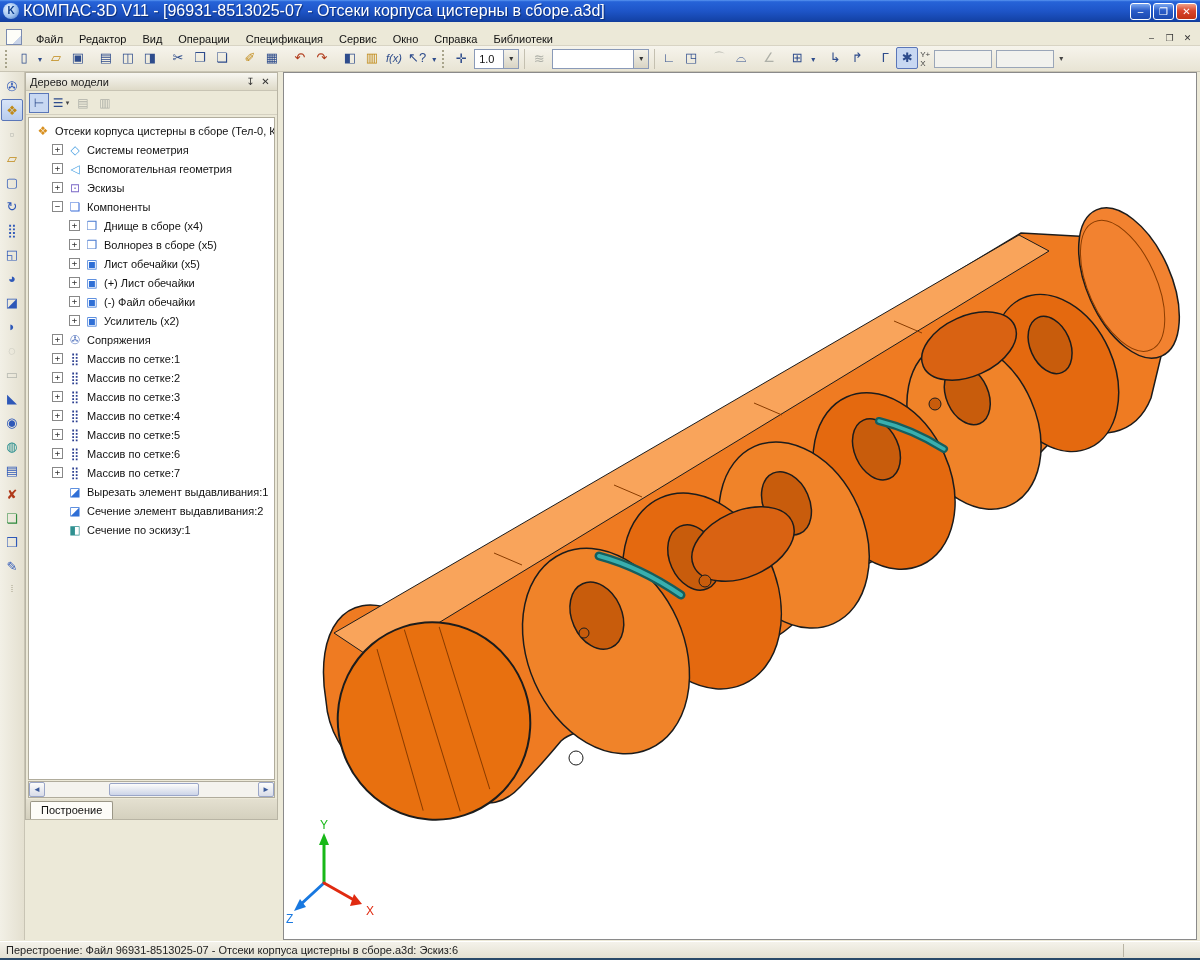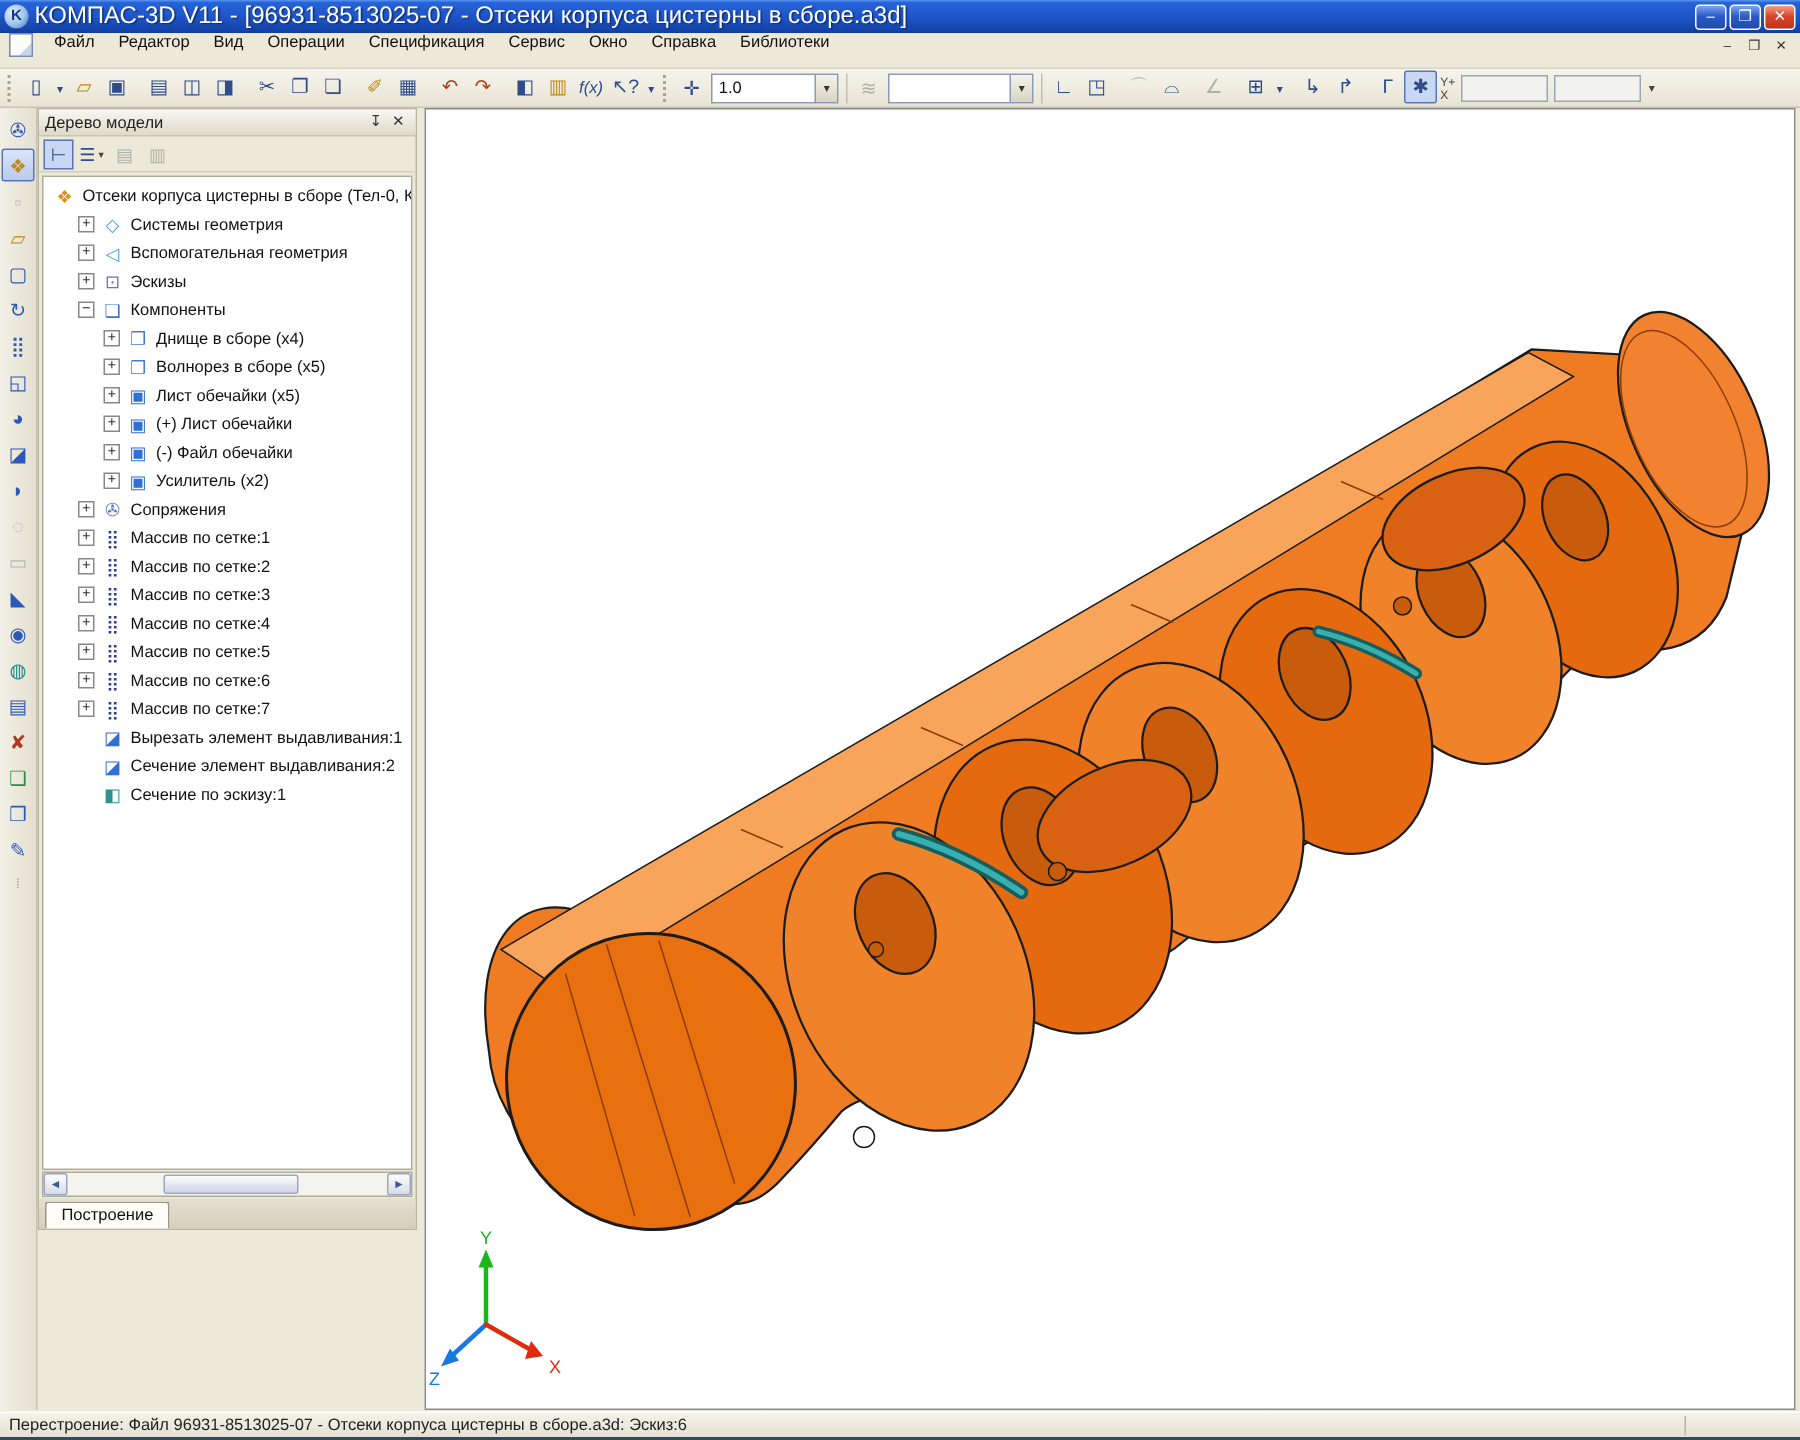--- a/index.html
+++ b/index.html
@@ -14,21 +14,21 @@
     background:radial-gradient(circle at 35% 35%, #e8f2ff 0%, #9cc0ee 55%, #3a6ab8 100%);
     color:#0B3C8C; font-weight:bold; font-size:10px; text-align:center; line-height:16px; margin-right:4px; }
   .titlebar .title { font-weight:normal; font-size:16px; text-shadow:1px 1px 1px #0A2C74; white-space:nowrap; flex:1; }
   .winbtn { width:21px; height:17px; margin-left:2px; border:1px solid #fff; border-radius:3px;
     color:#fff; font-size:10px; line-height:15px; text-align:center;
     background:linear-gradient(180deg,#7BA7F0,#2A5CC8 45%,#1C4AB0); }
   .winbtn.close { background:linear-gradient(180deg,#F0A088,#D9452C 45%,#C23315); }
 
   
   .menubar { position:absolute; left:0; top:22px; width:1200px; height:24px;
-    background:#ECE9D8; border-bottom:1px solid #D8D4C4; display:flex; align-items:flex-start; padding:0 4px; }
+    background:#ECE9D8; border-bottom:1px solid #D8D4C4; display:flex; align-items:flex-end; padding:0 4px; }
   .menubar .doc-icon { width:16px; height:16px; margin:0 6px 0 2px; border:1px solid #7A8BB0;
     background:linear-gradient(135deg,#FDFDF8 70%,#C9D4E8 70%); }
   .menu-item { padding:3px 8px; color:#111; cursor:default; }
   .menubar .spacer { flex:1; }
   .mdibtn { width:17px; height:15px; text-align:center; line-height:14px; color:#333; font-size:9px;
     border:1px solid transparent; margin-left:1px; }
 
   
   .toolbar { position:absolute; left:0; top:46px; width:1200px; height:26px;
     background:linear-gradient(180deg,#F6F4EC,#E8E4D4); border-bottom:1px solid #C8C4B4;
@@ -36,21 +36,21 @@
   .grip { width:5px; height:18px; margin:0 3px; border-left:2px dotted #A8A48C; }
   .tb-btn { min-width:22px; height:22px; display:inline-flex; align-items:center; justify-content:center;
     font-size:13px; color:#2E4C8C; border:1px solid transparent; border-radius:2px; padding:0 2px; }
   .tb-btn.gold { color:#C08A18; }
   .tb-btn.red { color:#B03A1A; }
   .tb-btn.disabled { color:#AEB0A8; }
   .tb-btn.pressed { border:1px solid #5A76B8; background:#C8D8F2; }
   .tb-sep { width:1px; height:20px; background:#C4C0B0; margin:0 3px; }
   .tb-combo { display:inline-flex; align-items:center; height:20px; border:1px solid #8A9AB8;
     background:#fff; margin:0 2px; }
-  .tb-combo .val { width:68px; padding:0 4px; font-size:11px; color:#111; }
+  .tb-combo .val { width:28px; padding:0 4px; font-size:11px; color:#111; }
   .tb-combo .arrow { width:15px; height:100%; background:linear-gradient(180deg,#F4F2EA,#D8D4C4);
     border-left:1px solid #8A9AB8; text-align:center; font-size:8px; line-height:18px; color:#333; }
   .tb-field { width:58px; height:18px; border:1px solid #9AA6B8; background:#F2F2EE; margin:0 2px; }
   .coord-lbl { font-size:8px; color:#444; line-height:9px; margin:0 2px; }
   .overflow { font-size:8px; color:#444; padding:0 3px; }
 
   
   .left-toolbar { position:absolute; left:0; top:72px; width:25px; height:868px;
     background:linear-gradient(90deg,#F2F0E6,#E4E0D0); border-right:1px solid #C8C4B4;
     display:flex; flex-direction:column; align-items:center; padding-top:2px; }

